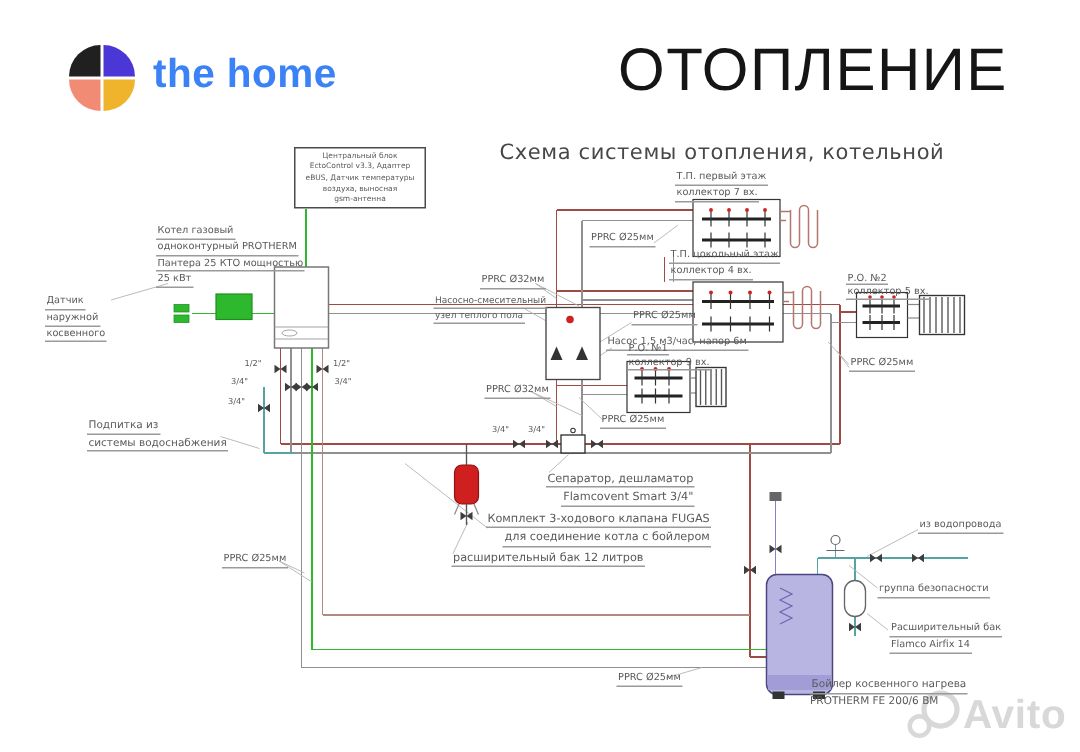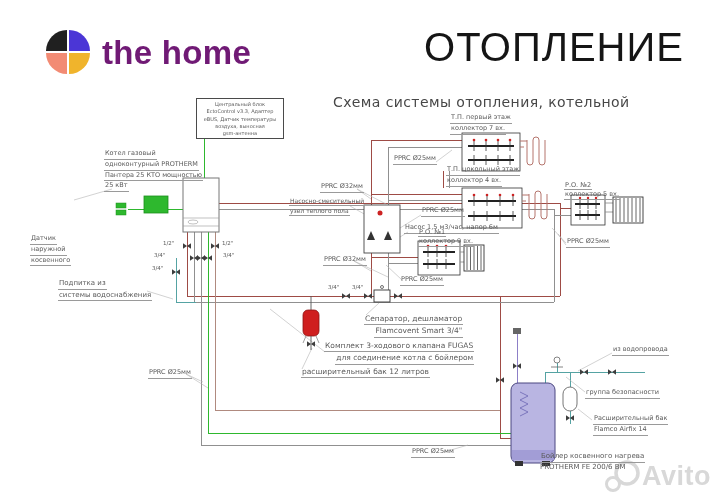--- a/index.html
+++ b/index.html
@@ -7,34 +7,34 @@
     width:720px;height:501px;position:relative;background:#ffffff;
     font-family:"Liberation Sans",sans-serif;overflow:hidden;
   }
   
   #logo{position:absolute;left:46px;top:30px;width:44px;height:44px;
         display:grid;grid-template-columns:21px 21px;grid-template-rows:21px 21px;gap:2px;}
   #logo .p1{background:var(--c-logo_black);border-radius:21px 0 0 0;}
   #logo .p2{background:var(--c-logo_purple);border-radius:0 21px 0 0;}
   #logo .p3{background:var(--c-logo_salmon);border-radius:0 0 0 21px;}
   #logo .p4{background:var(--c-logo_yellow);border-radius:0 0 21px 0;}
-  #brand{position:absolute;left:102px;top:34px;font-size:33px;font-weight:700;
-         color:#701a75;letter-spacing:0.3px;}
-  #main-title{position:absolute;left:408px;top:25px;width:292px;text-align:center;
+  #brand{position:absolute;left:102px;top:34px;font-size:27px;font-weight:700;
+         color:#3b82f6;letter-spacing:0.3px;}
+  #main-title{position:absolute;left:396px;top:25px;width:292px;text-align:center;
          font-size:40px;font-weight:500;color:#151515;letter-spacing:1px;white-space:nowrap;}
   
   .lbl{position:absolute;font-family:"DejaVu Sans",sans-serif;font-size:6.5px;color:#5a5a5a;
        line-height:1.5;white-space:nowrap;}
   .lbl .u{display:inline-block;border-bottom:1px solid #9a9a9a;padding:0 1px 0 1px;}
   .ctr{}
   #scheme-title{left:333px;top:92px;font-size:14px;color:#474747;letter-spacing:0.4px;}
   #cb-box{left:196px;top:98px;width:88px;height:41px;border:1px solid #4a4a4a;
           font-size:5px;line-height:1.45;text-align:center;color:#5a5a5a;padding-top:2px;box-sizing:border-box;}
   #kotel{left:104px;top:149px;}
-  #datchik{left:30px;top:196px;width:66px;margin-top:38px;}
+  #datchik{left:30px;top:196px;width:66px;}
   #podpitka{left:58px;top:278px;font-size:7px;}
   #pprc32-a{left:320px;top:182px;}
   #mixer{left:289px;top:196px;width:72px;font-size:6px;}
   #pprc25-a{left:421px;top:206px;}
   #nasos{left:404px;top:223px;}
   #ro1{left:418px;top:228px;width:58px;line-height:1.3;}
   #tp1{left:450px;top:113px;width:76px;}
   #tp0{left:446px;top:165px;width:84px;}
   #ro2{left:564px;top:181px;width:66px;line-height:1.3;}
   #pprc25-b{left:566px;top:237px;}

